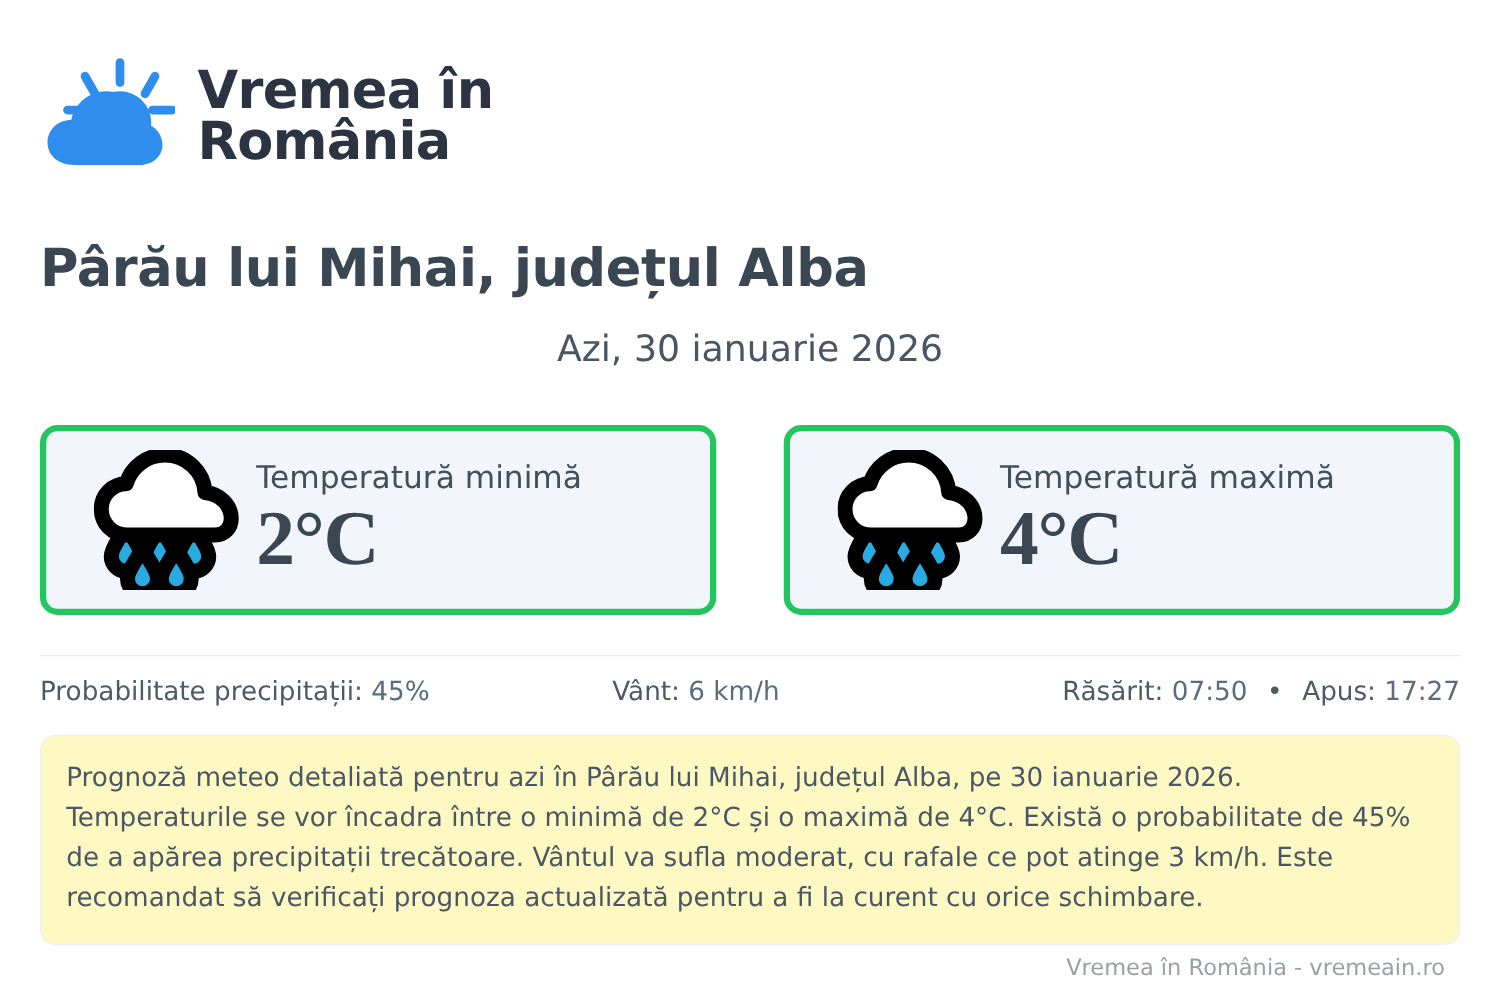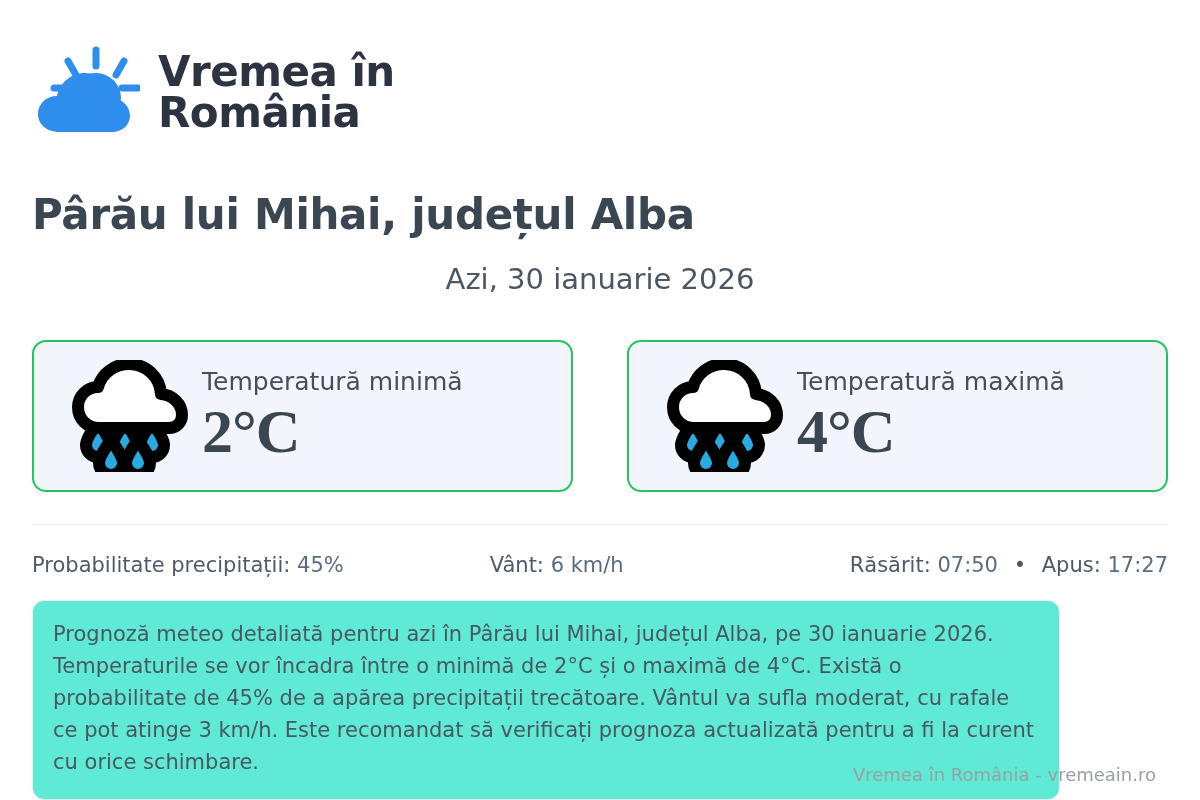--- a/index.html
+++ b/index.html
@@ -71,21 +71,21 @@
   
   .cards {
     display: flex;
     gap: 54px;
     margin-top: 44px;
   }
   .card {
     flex: 1 1 0;
     height: 152px;
     background: #f2f6fc;
-    border: 2px solid #22c55e;
+    border: 5px solid #22c55e;
     border-radius: 14px;
     display: flex;
     align-items: center;
     box-sizing: border-box;
     padding: 0 22px 0 38px;
   }
   .card-icon {
     width: 120px;
     height: 112px;
     flex: 0 0 120px;
@@ -115,21 +115,21 @@
 
   
   .divider {
     height: 1px;
     background: #e7e9ec;
     margin: 32px 0 0 0;
   }
   .stats {
     display: flex;
     align-items: center;
-    margin-top: 28px;
+    margin-top: 16px;
     font-size: 21px;
     color: #4e5a66;
     line-height: 1.2;
   }
   .stat-precip { flex: 0 0 auto; }
   .stat-wind {
     flex: 1 1 auto;
     text-align: center;
     padding-right: 80px;
   }
@@ -141,26 +141,26 @@
   .num { color: #5a6c80; }
   .sun-dot {
     display: inline-block;
     margin: 0 9px;
     color: #4e5a66;
   }
 
   
   .desc-box {
     margin-top: 22px;
-    background: #5eead4;
+    background: #fef9c3;
     border: 1px solid #eceef1;
     border-radius: 12px;
     padding: 18px 22px 20px 20px;
     box-sizing: border-box;
-    width: 1028px;
+    width: 1136px;
   }
   .desc-text {
     font-size: 21px;
     line-height: 1.52;
     color: #4a5764;
     margin: 0;
   }
 
   
   .footer {

